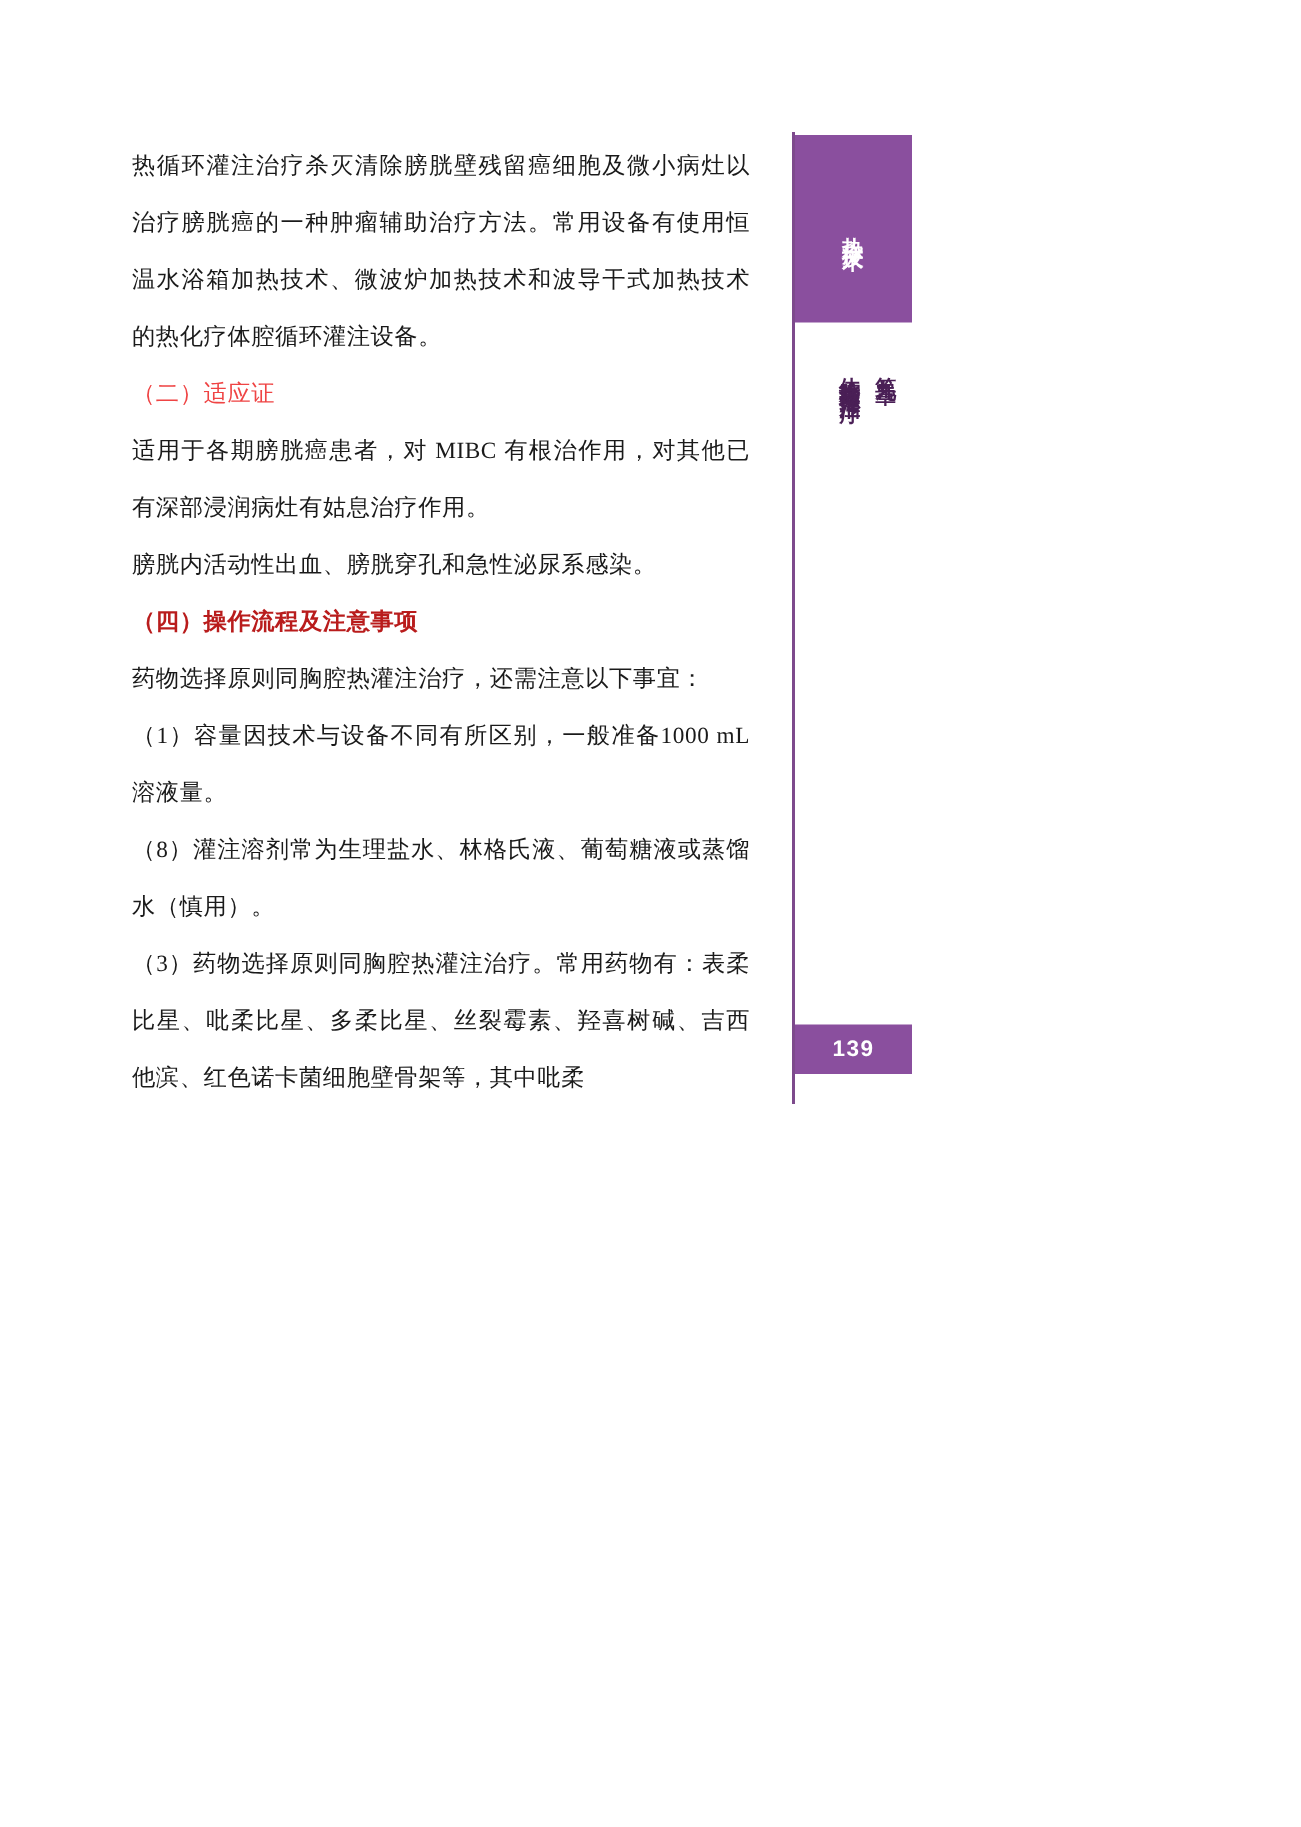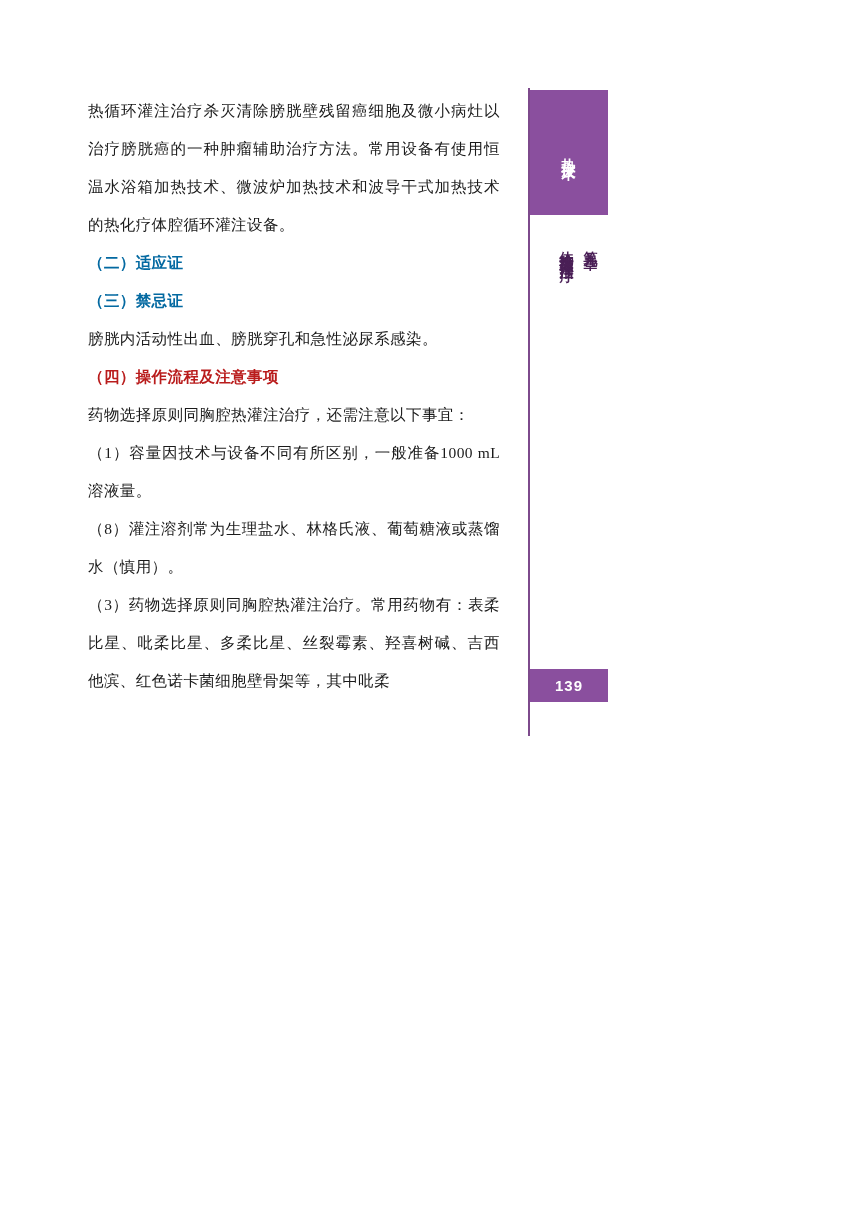--- a/index.html
+++ b/index.html
@@ -49,23 +49,23 @@
   .content p {
     margin: 0;
     text-indent: 0;
   }
 
   .p-indent {
     text-indent: 31px;
   }
 
   .heading {
-    color: #0369a1;
+    color: #ef4444;
     text-indent: 31px;
-    font-weight: bold;
+    font-weight: normal;
   }
   .heading-bold {
     color: #b91c1c;
     text-indent: 31px;
     font-weight: bold;
   }
 
   
   .side-tab {
     position: absolute;
@@ -109,21 +109,21 @@
     writing-mode: vertical-rl;
     text-orientation: upright;
     font-family: "Liberation Sans", sans-serif;
     line-height: 18px;
   }
 
   
   .page-num {
     position: absolute;
     left: 530px;
-    top: 669px;
+    top: 683px;
     width: 78px;
     height: 33px;
     background: #8a4f9e;
     color: #ffffff;
     font-family: "Liberation Sans", sans-serif;
     font-size: 15px;
     font-weight: bold;
     display: flex;
     align-items: center;
     justify-content: center;
@@ -133,21 +133,21 @@
 </head>
 <body>
 
 <div class="page">
 
   <div class="vrule"></div>
 
   <div class="content">
     <p class="p-plain">热循环灌注治疗杀灭清除膀胱壁残留癌细胞及微小病灶以治疗膀胱癌的一种肿瘤辅助治疗方法。常用设备有使用恒温水浴箱加热技术、微波炉加热技术和波导干式加热技术的热化疗体腔循环灌注设备。</p>
     <p class="heading">（二）适应证</p>
-    <p class="heading">（三）禁忌证</p>
+    <p class="p-indent">适用于各期膀胱癌患者，对 MIBC 有根治作用，对其他已有深部浸润病灶有姑息治疗作用。</p>
     <p class="p-indent">膀胱内活动性出血、膀胱穿孔和急性泌尿系感染。</p>
     <p class="heading-bold">（四）操作流程及注意事项</p>
     <p class="p-indent">药物选择原则同胸腔热灌注治疗，还需注意以下事宜：</p>
     <p class="p-indent">（1）容量因技术与设备不同有所区别，一般准备1000 mL 溶液量。</p>
     <p class="p-indent">（8）灌注溶剂常为生理盐水、林格氏液、葡萄糖液或蒸馏水（慎用）。</p>
     <p class="p-indent">（3）药物选择原则同胸腔热灌注治疗。常用药物有：表柔比星、吡柔比星、多柔比星、丝裂霉素、羟喜树碱、吉西他滨、红色诺卡菌细胞壁骨架等，其中吡柔</p>
   </div>
 
   <div class="side-tab">
     <span class="side-tab-inner">热疗技术</span>

